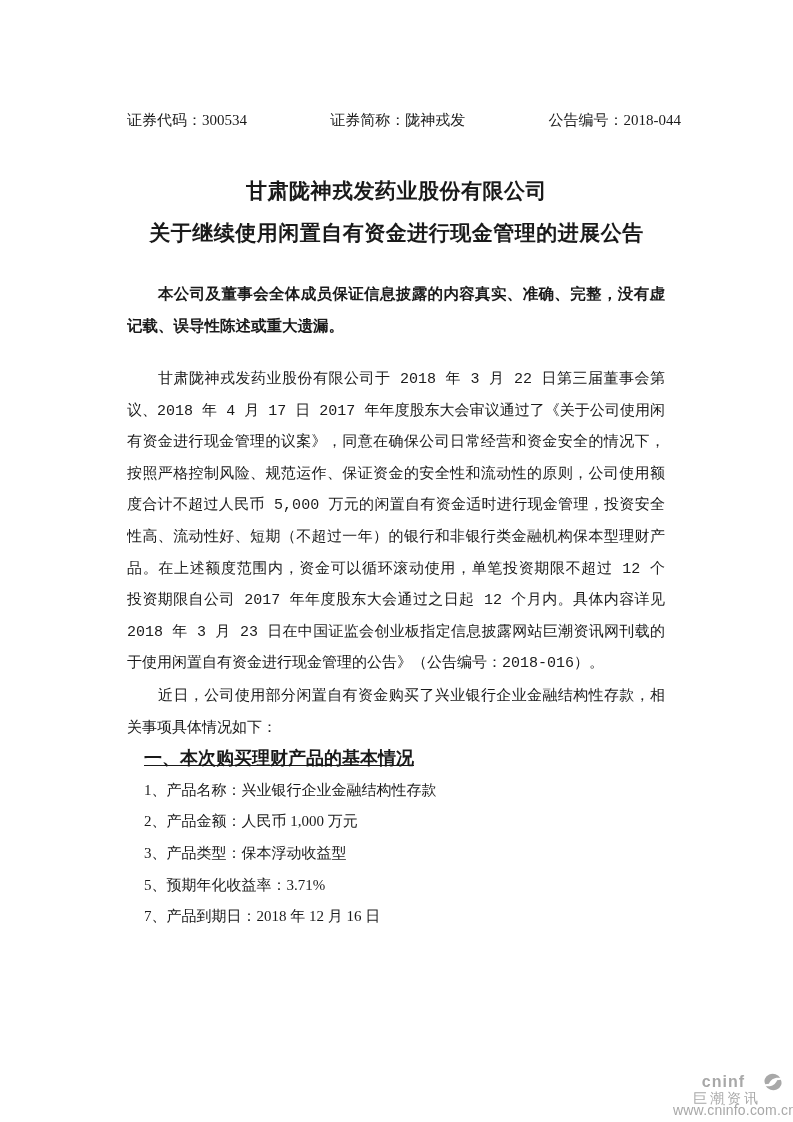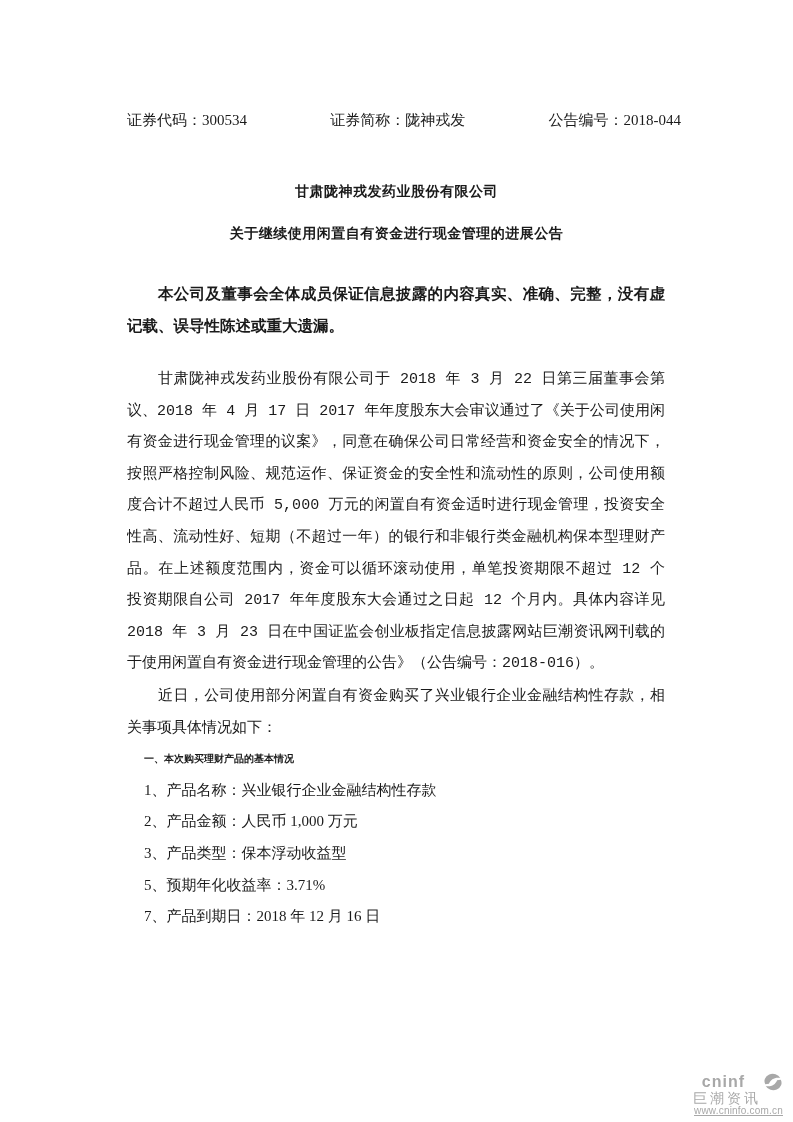--- a/index.html
+++ b/index.html
@@ -16,57 +16,57 @@
     position:absolute;left:127px;top:110px;width:554px;
     display:flex;justify-content:space-between;
     font-size:15px;line-height:20px;white-space:nowrap;
   }
 
   
   .title-block{
     position:absolute;left:0;right:0;top:170px;
     text-align:center;
     font-family:"Liberation Sans","DejaVu Sans",sans-serif;
-    font-weight:700;font-size:14px;line-height:42px;
+    font-weight:700;font-size:21px;line-height:42px;
     letter-spacing:0.5px;
   }
 
   
   .content{
     position:absolute;left:127px;top:278px;width:538px;
     font-size:15px;line-height:31.6px;
   }
   .line{height:31.6px;overflow:hidden;}
   .just{text-align:justify;text-align-last:justify;}
   .indent{padding-left:31px;}
   .notice{
     font-family:"Liberation Sans","DejaVu Sans",sans-serif;
     font-weight:700;font-size:15.5px;line-height:32px;
   }
   .notice .line{height:32px;}
   .para-1{margin-top:22px;font-family:Liberation Mono, monospace;}
   .section-heading{
     font-family:"Liberation Sans","DejaVu Sans",sans-serif;
-    font-weight:700;font-size:10px;height:31.6px;overflow:hidden;
-    padding-left:17px;white-space:nowrap;
+    font-weight:700;font-size:18px;height:31.6px;overflow:hidden;
+    padding-left:17px;white-space:nowrap;text-decoration:underline;
   }
   .item-list .line{padding-left:17px;white-space:nowrap;}
 
   
   .watermark{
     position:absolute;right:10px;top:1072px;width:110px;
     color:#a8a8a8;text-align:right;
     font-family:"Liberation Sans","DejaVu Sans",sans-serif;
     user-select:none;
   }
   .wm-row{display:flex;align-items:center;justify-content:flex-end;gap:18px;}
   .wm-brand{font-weight:700;font-size:16px;letter-spacing:1px;line-height:18px;}
   .wm-icon{width:20px;height:20px;display:block;}
   .wm-cn{font-size:14px;letter-spacing:3px;line-height:10px;margin:1px 22px 2px 0;}
-  .wm-url{font-size:10px;letter-spacing:0.2px;line-height:11px;text-decoration:underline;}
+  .wm-url{font-size:14px;letter-spacing:0.2px;line-height:11px;}
 </style>
 </head>
 <body>
 
 <div class="page">
 
   <div class="doc-header">
     <span>证券代码：300534</span>
     <span>证券简称：陇神戎发</span>
     <span>公告编号：2018-044</span>

